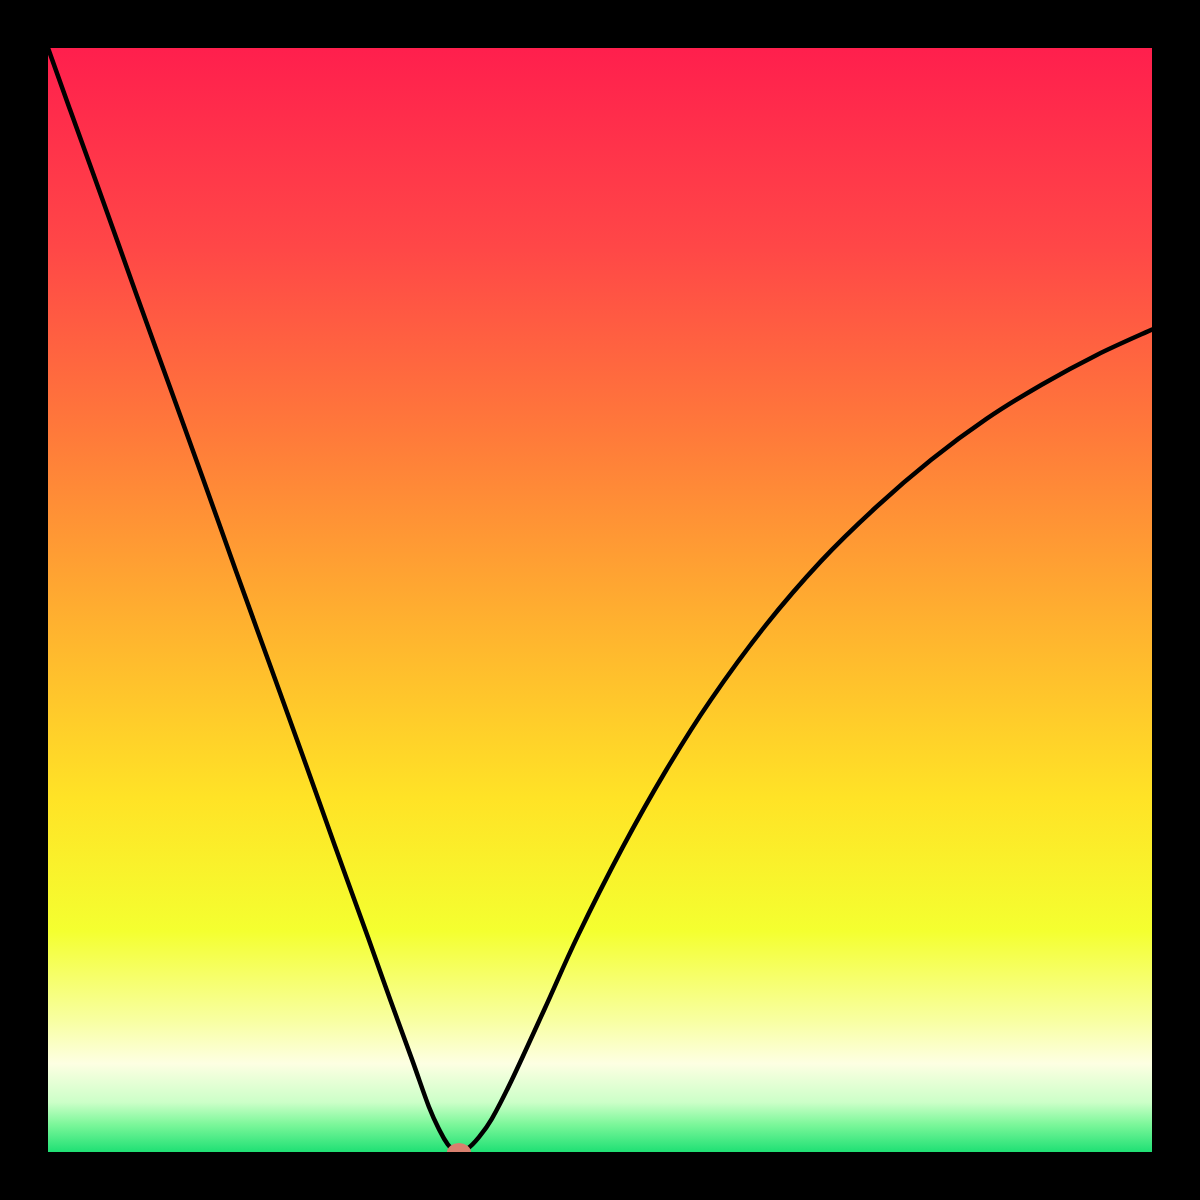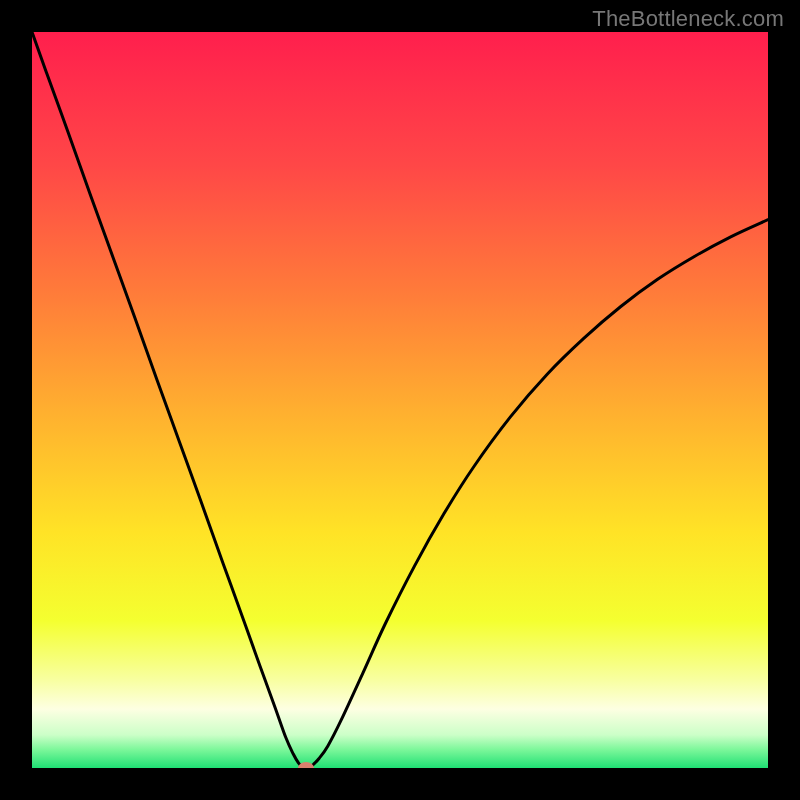--- a/index.html
+++ b/index.html
@@ -76,14 +76,13 @@
       <rect x="0" y="0" width="736" height="736" fill="url(#bg-grad)"></rect>
     </svg>
 
     <svg class="curve" width="736" height="736" viewBox="0 0 736 736" preserveAspectRatio="none">
       <path id="curve-path" d="M 0.00 0.00 C 2.45 6.87, 8.59 24.17, 14.72 41.22 C 20.85 58.27, 29.44 81.82, 36.80 102.30 C 44.16 122.79, 51.52 143.64, 58.88 164.13 C 66.24 184.61, 73.60 204.85, 80.96 225.22 C 88.32 245.58, 95.68 265.82, 103.04 286.30 C 110.40 306.79, 117.76 327.64, 125.12 348.13 C 132.48 368.61, 139.84 388.85, 147.20 409.22 C 154.56 429.58, 161.92 449.82, 169.28 470.30 C 176.64 490.79, 184.00 511.64, 191.36 532.13 C 198.72 552.61, 207.31 576.17, 213.44 593.22 C 219.57 610.27, 223.25 620.82, 228.16 634.43 C 233.07 648.05, 238.59 663.01, 242.88 674.91 C 247.17 686.81, 250.85 697.97, 253.92 705.82 C 256.99 713.67, 259.19 717.85, 261.28 722.02 C 263.37 726.19, 264.84 728.64, 266.43 730.85 C 268.03 733.06, 269.62 734.41, 270.85 735.26 C 272.07 736.12, 272.32 736.25, 273.79 736.00 C 275.26 735.75, 277.47 735.39, 279.68 733.79 C 281.89 732.20, 284.34 729.74, 287.04 726.43 C 289.74 723.12, 292.19 720.30, 295.87 713.92 C 299.55 707.54, 303.23 700.43, 309.12 688.16 C 315.01 675.89, 323.84 656.39, 331.20 640.32 C 338.56 624.25, 344.69 609.53, 353.28 591.74 C 361.87 573.96, 372.91 552.00, 382.72 533.60 C 392.53 515.20, 402.35 497.78, 412.16 481.34 C 421.97 464.91, 430.56 451.05, 441.60 434.98 C 452.64 418.91, 466.13 400.38, 478.40 384.93 C 490.67 369.47, 502.93 355.37, 515.20 342.24 C 527.47 329.11, 539.73 317.46, 552.00 306.18 C 564.27 294.89, 576.53 284.34, 588.80 274.53 C 601.07 264.71, 613.33 255.64, 625.60 247.30 C 637.87 238.95, 650.13 231.59, 662.40 224.48 C 674.67 217.37, 686.93 210.74, 699.20 204.61 C 711.47 198.47, 729.87 190.50, 736.00 187.68" fill="none" stroke="#000000" stroke-width="3" stroke-linecap="round"></path>
     </svg>
 
     <div id="marker" class="marker" style="left: 273.792px; top: 736px; background: rgb(216, 128, 110);"></div>
   </div>
 
-  <div class="watermark">TheBottleneck.com</div>
 </div>
 
 </body></html>

